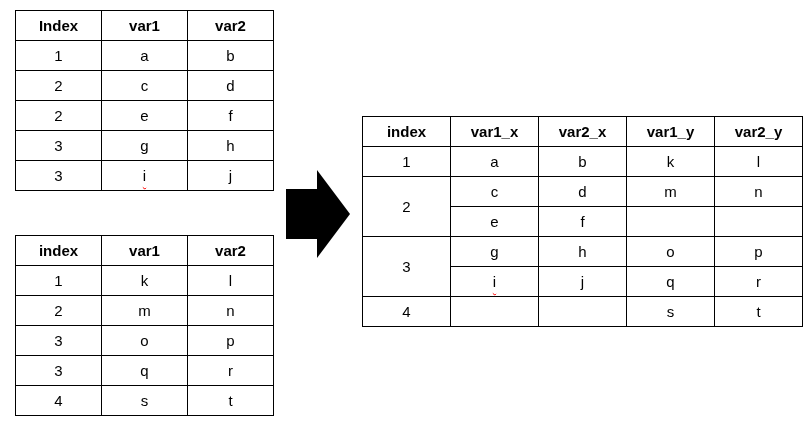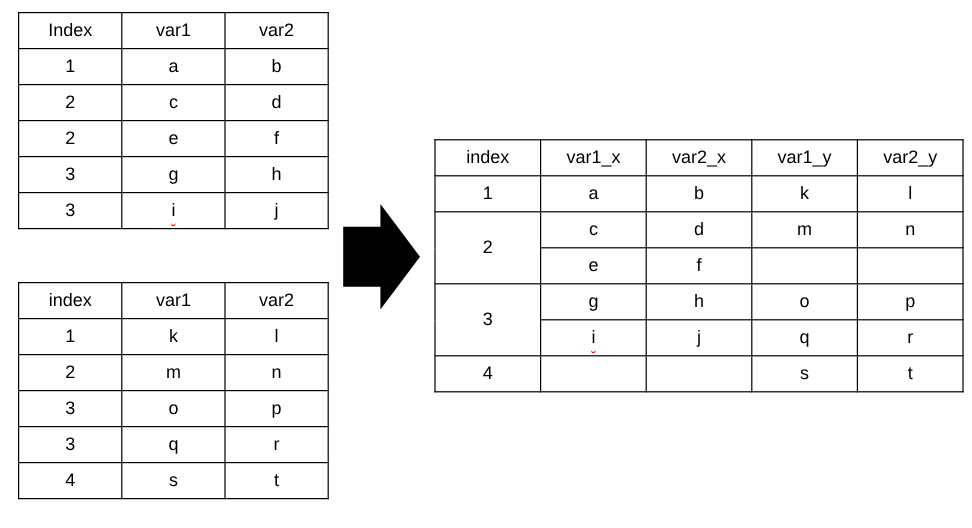--- a/index.html
+++ b/index.html
@@ -25,21 +25,21 @@
     border: 1.5px solid #000000;
     text-align: center;
     vertical-align: middle;
     padding: 0;
     height: 29px;
     font-size: 15px;
     font-weight: normal;
     overflow: hidden;
   }
   table.tbl th {
-    font-weight: normal;
+    font-weight: bold;
     text-align: center;
   }
   #table-left-top   { left: 15px;  top: 10px;  }
   #table-left-bottom{ left: 15px;  top: 235px; }
   #table-merged     { left: 362px; top: 116px; }
   .col-left  { width: 86px; }
   .col-right { width: 88px; }
   td.misspelled {
     text-decoration-line: underline;
     text-decoration-style: wavy;

